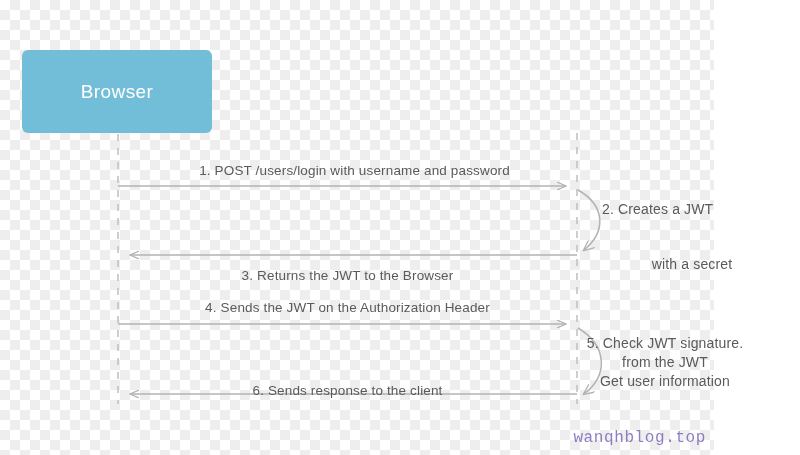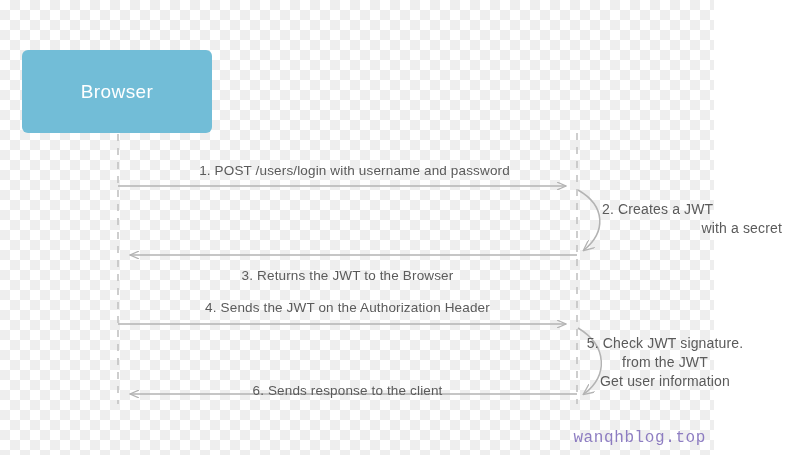--- a/index.html
+++ b/index.html
@@ -134,21 +134,21 @@
 
     <path d="M578,328 C608,346 608,376 584,394" fill="none" stroke="#b3b3b3" stroke-width="1.5" marker-end="url(#arrow-curve)"></path>
 
     <line x1="130" y1="394" x2="577" y2="394" stroke="#b3b3b3" stroke-width="1.4" marker-start="url(#arrow-left)"></line>
   </svg>
 
   <div class="msg-label" id="label-msg-1">1. POST /users/login with username and password</div>
 
   <div class="note-label" id="label-note-2">
     <div>2. Creates a JWT</div>
-    <div style="text-align:right;">with a secret</div>
+    <div style="text-align:center;margin-top:36px;">with a secret</div>
   </div>
 
   <div class="msg-label" id="label-msg-3">3. Returns the JWT to the Browser</div>
 
   <div class="msg-label" id="label-msg-4">4. Sends the JWT on the Authorization Header</div>
 
   <div class="note-label" id="label-note-5">
     <div>5. Check JWT signature.</div>
     <div>from the JWT</div>
     <div>Get user information</div>

